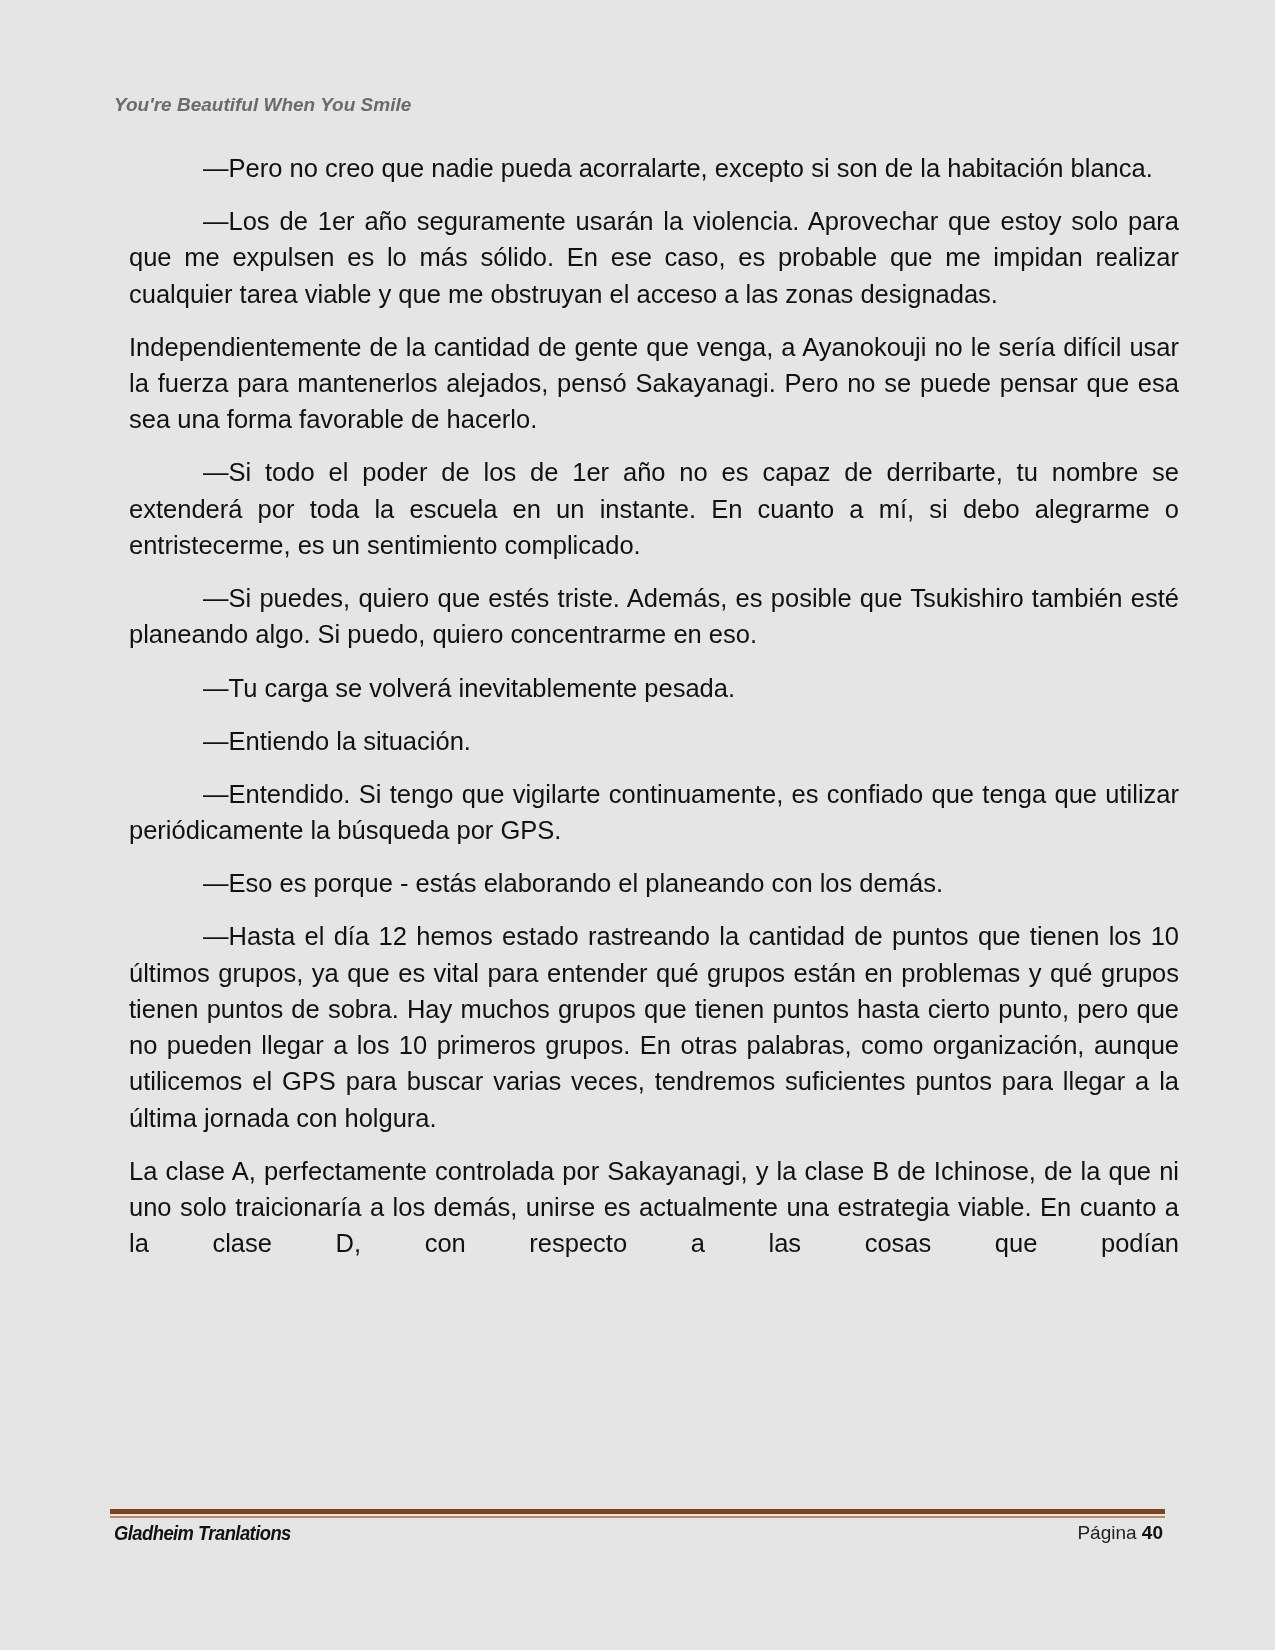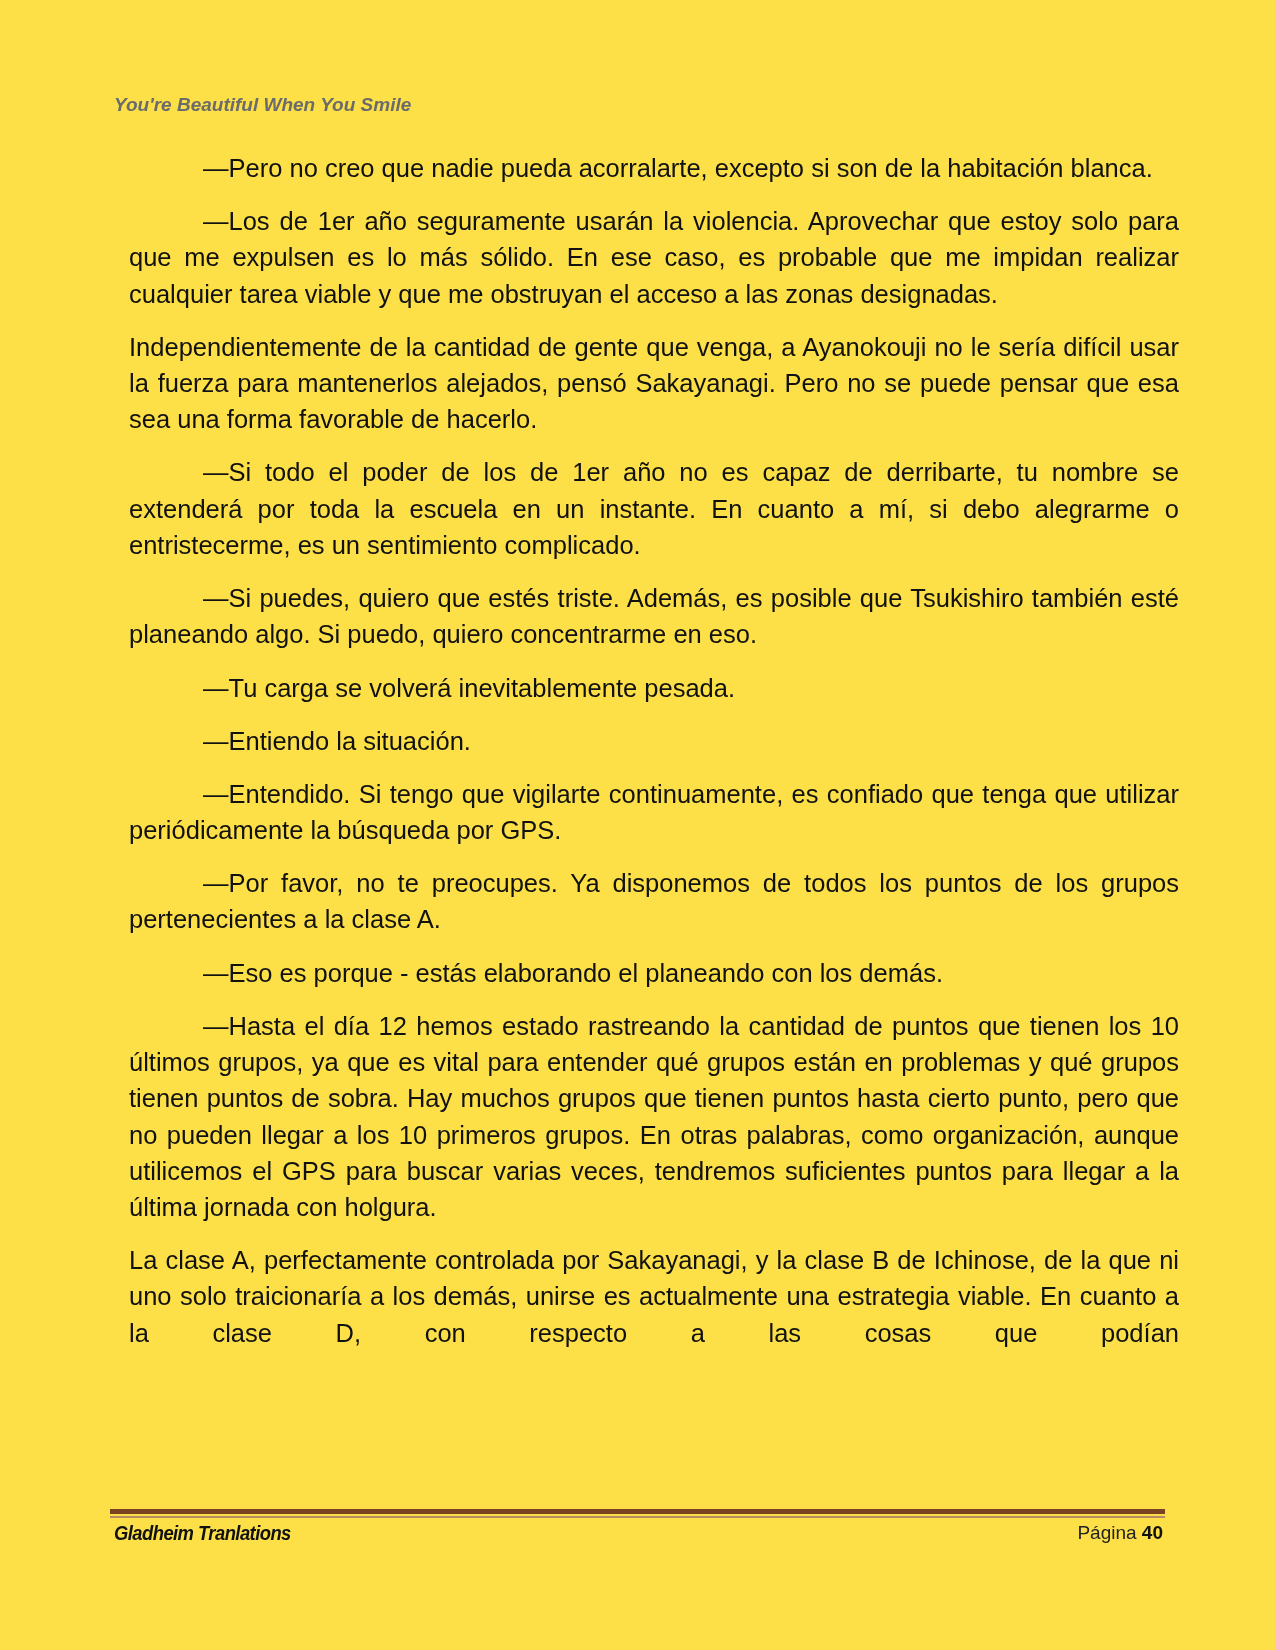--- a/index.html
+++ b/index.html
@@ -1,17 +1,17 @@
 <!DOCTYPE html>
 <html><head>
 <meta charset="utf-8">
 <style>
   html, body { margin: 0; padding: 0; background: #ffffff; }
   body { width: 1275px; height: 1650px; position: relative; overflow: hidden; }
-  .page { position: absolute; left: 0; top: 0; width: 1275px; height: 1650px; background: #fde047; }
+  .page { position: absolute; left: 0; top: 0; width: 1275px; height: 1650px; background: #e5e5e5; }
   .running-header {
     position: absolute; left: 114px; top: 94px;
     font-family: "Liberation Sans", sans-serif;
     font-size: 19px; font-weight: bold; font-style: italic;
     color: #6b6b6b; letter-spacing: 0px;
   }
   .body-text {
     position: absolute; left: 129px; top: 150px; width: 1050px;
     font-family: "Liberation Sans", sans-serif;
     font-size: 25.5px; line-height: 36.3px; color: #111;
@@ -47,21 +47,20 @@
 
   <div class="body-text">
     <p class="dialogue">—Pero no creo que nadie pueda acorralarte, excepto si son de la habitación blanca.</p>
     <p class="dialogue">—Los de 1er año seguramente usarán la violencia. Aprovechar que estoy solo para que me expulsen es lo más sólido. En ese caso, es probable que me impidan realizar cualquier tarea viable y que me obstruyan el acceso a las zonas designadas.</p>
     <p class="narration">Independientemente de la cantidad de gente que venga, a Ayanokouji no le sería difícil usar la fuerza para mantenerlos alejados, pensó Sakayanagi. Pero no se puede pensar que esa sea una forma favorable de hacerlo.</p>
     <p class="dialogue">—Si todo el poder de los de 1er año no es capaz de derribarte, tu nombre se extenderá por toda la escuela en un instante. En cuanto a mí, si debo alegrarme o entristecerme, es un sentimiento complicado.</p>
     <p class="dialogue">—Si puedes, quiero que estés triste. Además, es posible que Tsukishiro también esté planeando algo. Si puedo, quiero concentrarme en eso.</p>
     <p class="dialogue">—Tu carga se volverá inevitablemente pesada.</p>
     <p class="dialogue">—Entiendo la situación.</p>
     <p class="dialogue">—Entendido. Si tengo que vigilarte continuamente, es confiado que tenga que utilizar periódicamente la búsqueda por GPS.</p>
-    <p class="dialogue">—Por favor, no te preocupes. Ya disponemos de todos los puntos de los grupos pertenecientes a la clase A.</p>
     <p class="dialogue">—Eso es porque - estás elaborando el planeando con los demás.</p>
     <p class="dialogue">—Hasta el día 12 hemos estado rastreando la cantidad de puntos que tienen los 10 últimos grupos, ya que es vital para entender qué grupos están en problemas y qué grupos tienen puntos de sobra. Hay muchos grupos que tienen puntos hasta cierto punto, pero que no pueden llegar a los 10 primeros grupos. En otras palabras, como organización, aunque utilicemos el GPS para buscar varias veces, tendremos suficientes puntos para llegar a la última jornada con holgura.</p>
     <p class="narration" style="text-align-last: justify;">La clase A, perfectamente controlada por Sakayanagi, y la clase B de Ichinose, de la que ni uno solo traicionaría a los demás, unirse es actualmente una estrategia viable. En cuanto a la clase D, con respecto a las cosas que podían</p>
   </div>
 
   <div class="footer-rule-thick"></div>
   <div class="footer-rule-thin"></div>
 
   <div class="footer-left">Gladheim Tranlations</div>
   <div class="footer-right">

